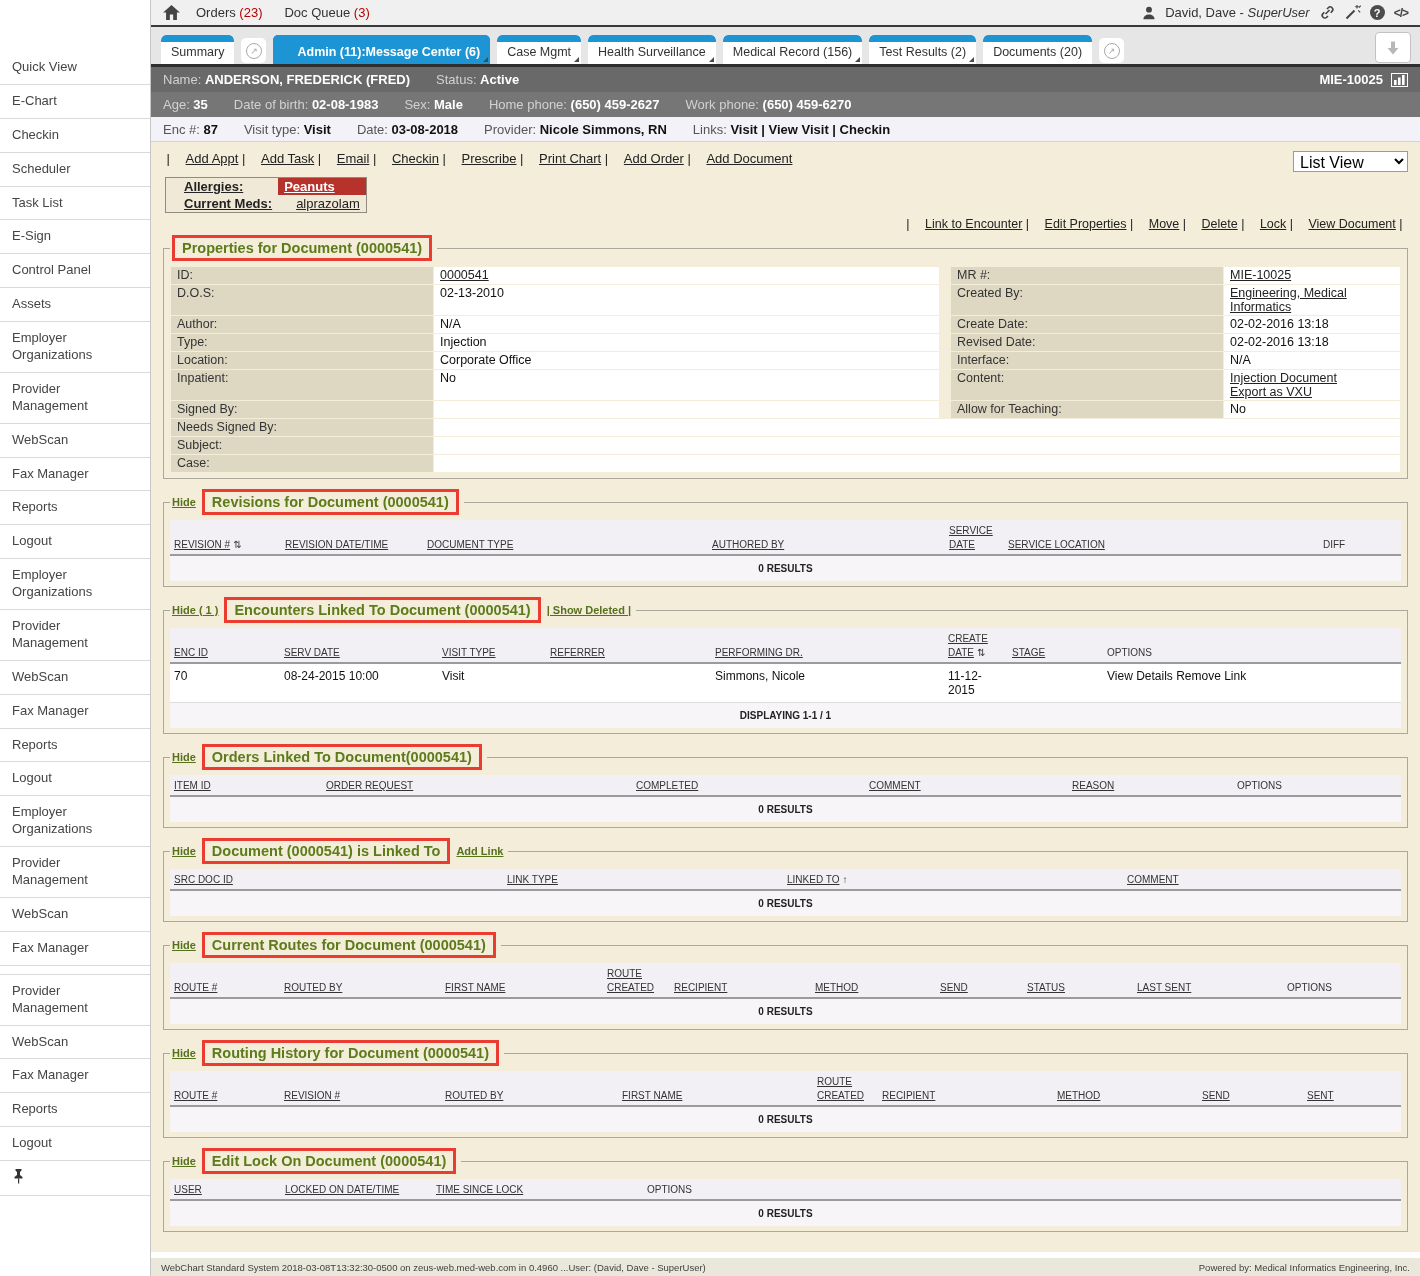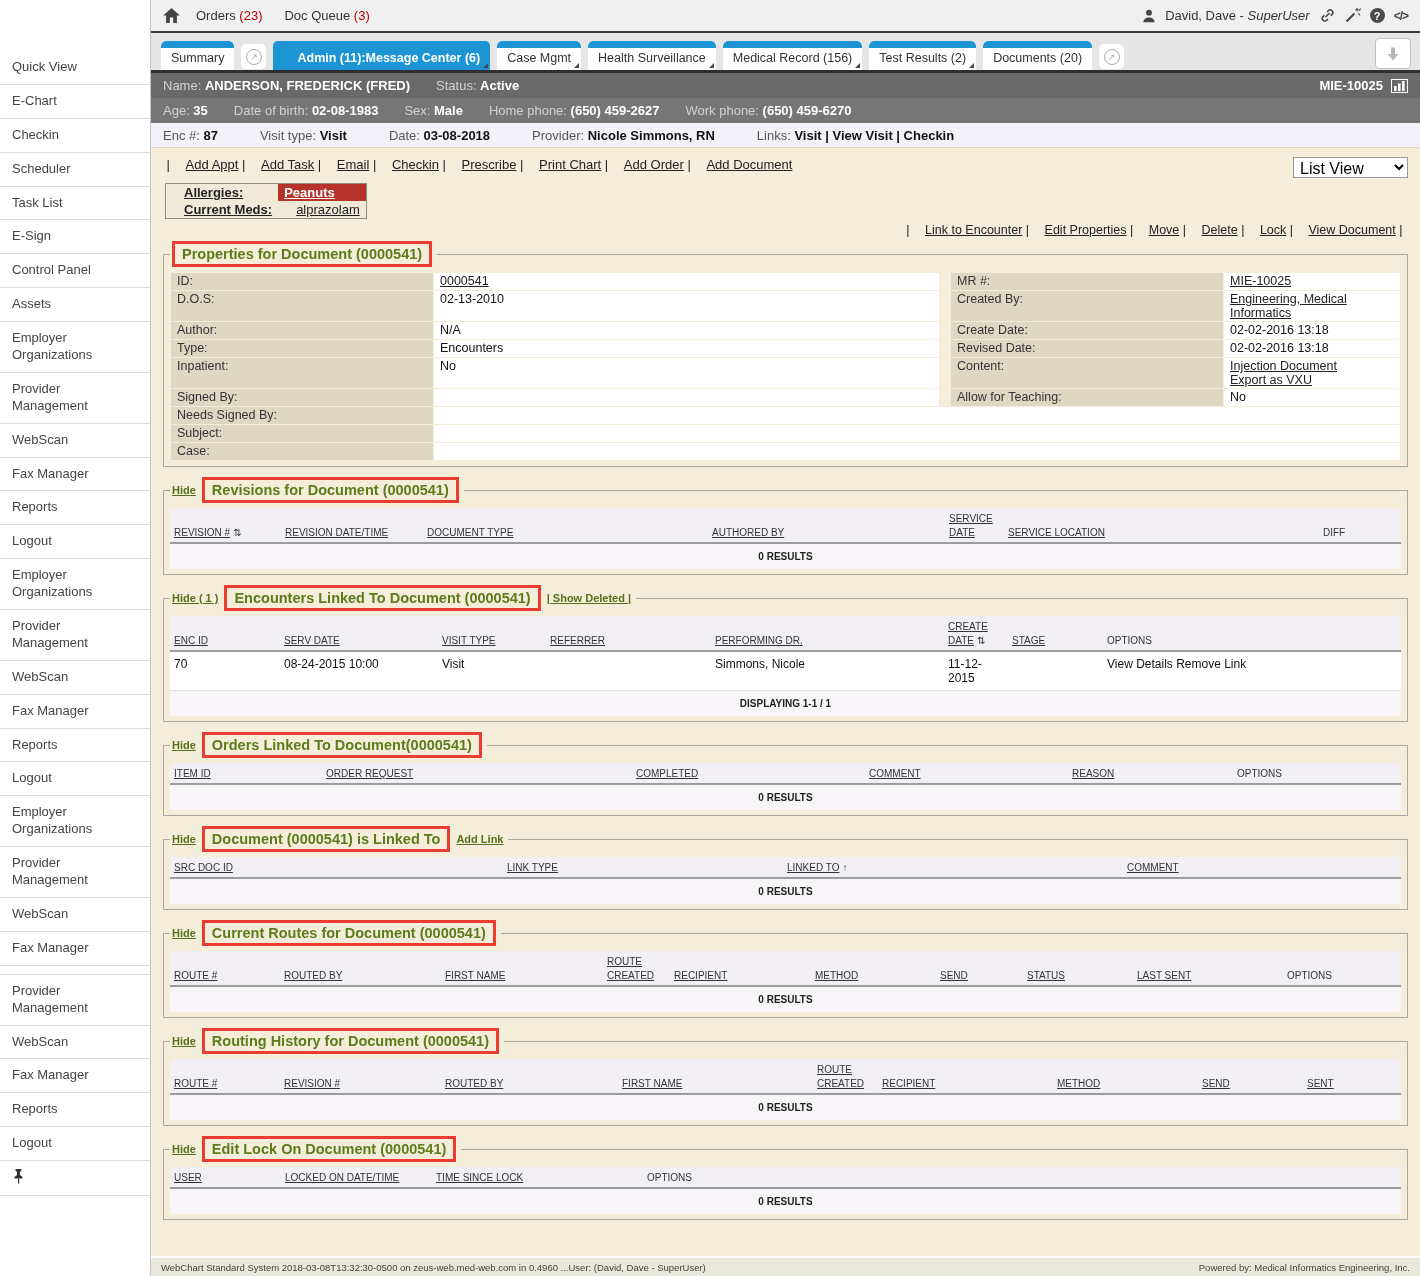--- a/index.html
+++ b/index.html
@@ -10,21 +10,21 @@
   }
   
   .sidebar { position:absolute; left:0; top:0; width:151px; height:1276px; background:#fff;
              border-right:1px solid #c6c6c6; z-index:3; padding-top:51px; }
   .side-item { padding:8px 12px; font-size:13px; color:#454545; border-bottom:1px solid #d9d9d9; cursor:pointer; line-height:1.3; }
   .side-item.empty { height:9px; padding:0; }
   .pin-item { padding:8px 13px; border-bottom:1px solid #d9d9d9; cursor:pointer; }
   
   .main { margin-left:151px; position:relative; height:1276px; }
   
-  .topbar { height:33px; background:#f0f0f0; border-bottom:2px solid #3a3a3a;
+  .topbar { height:27px; background:#f0f0f0; border-bottom:2px solid #3a3a3a;
             display:flex; align-items:center; padding:0 12px; gap:16px; font-size:13px; color:#333; }
   .topnav { display:flex; gap:22px; }
   .top-item { cursor:pointer; text-decoration:none; color:#333; }
   .tcount { color:#b40000; }
   .top-right { margin-left:auto; display:flex; align-items:center; gap:9px; }
   .user-name { color:#333; cursor:pointer; }
   .user-name i { font-style:italic; }
   .help-badge { width:15px; height:15px; border-radius:50%; background:#4c4c4c; color:#fff;
                 font-size:11px; font-weight:bold; display:inline-flex; align-items:center; justify-content:center; cursor:pointer; }
   .code-ic { font-weight:bold; font-size:12px; color:#444; letter-spacing:-1px; cursor:pointer; }
@@ -43,21 +43,21 @@
   .circle-btn { width:25px; height:25px; margin-bottom:1px; background:#fff; border-radius:5px;
                 display:flex; align-items:center; justify-content:center; cursor:pointer; }
   .circle-btn b { width:16px; height:16px; border:1.5px solid #a9a9a9; border-radius:50%;
                   color:#a9a9a9; font-size:9px; font-weight:normal; display:flex; align-items:center; justify-content:center; }
   .dl-btn { position:absolute; right:9px; top:5px; width:36px; height:31px; background:#fff;
             border:1px solid #c2c2c2; border-radius:4px; display:flex; align-items:center; justify-content:center; cursor:pointer; }
   
   .p-row { height:25px; display:flex; align-items:center; padding:0 12px; font-size:13px; }
   .p-row1 { background:#696969; }
   .p-row2 { background:#767676; }
-  .p-row3 { background:#f3f2f8; border-bottom:1px solid #d9d4c6;gap:16px; }
+  .p-row3 { background:#f3f2f8; border-bottom:1px solid #d9d4c6; }
   .pair { margin-right:26px; white-space:nowrap; }
   .p-row1 .plabel, .p-row2 .plabel { color:#d2d2d2; }
   .p-row1 .pvalue, .p-row2 .pvalue { color:#fff; font-weight:bold; }
   .p-row3 .plabel { color:#555; }
   .p-row3 .pvalue { color:#111; font-weight:bold; }
   .row1-right { margin-left:auto; display:flex; align-items:center; gap:8px; }
   .mrn { color:#fff; font-weight:bold; cursor:pointer; }
   
   .content { background:#f4edda; height:1110px; padding:9px 12px 0; overflow:hidden; }
   .action-row { display:flex; align-items:flex-start; font-size:13px; margin-bottom:5px; }
@@ -307,24 +307,31 @@
             </tr>
             <tr>
               <td class="lbl">Author:</td>
               <td>N/A</td>
               <td class="sp"></td>
               <td class="lbl">Create Date:</td>
               <td>02-02-2016 13:18</td>
             </tr>
             <tr>
               <td class="lbl">Type:</td>
-              <td>Encounters</td>
+              <td>Injection</td>
               <td class="sp"></td>
               <td class="lbl">Revised Date:</td>
               <td>02-02-2016 13:18</td>
+            </tr>
+            <tr>
+              <td class="lbl">Location:</td>
+              <td>Corporate Office</td>
+              <td class="sp"></td>
+              <td class="lbl">Interface:</td>
+              <td>N/A</td>
             </tr>
             <tr>
               <td class="lbl">Inpatient:</td>
               <td>No</td>
               <td class="sp"></td>
               <td class="lbl">Content:</td>
               <td><a href="#" class="vlink">Injection Document</a><br><a href="#" class="vlink">Export as VXU</a></td>
             </tr>
             <tr>
               <td class="lbl">Signed By:</td>

